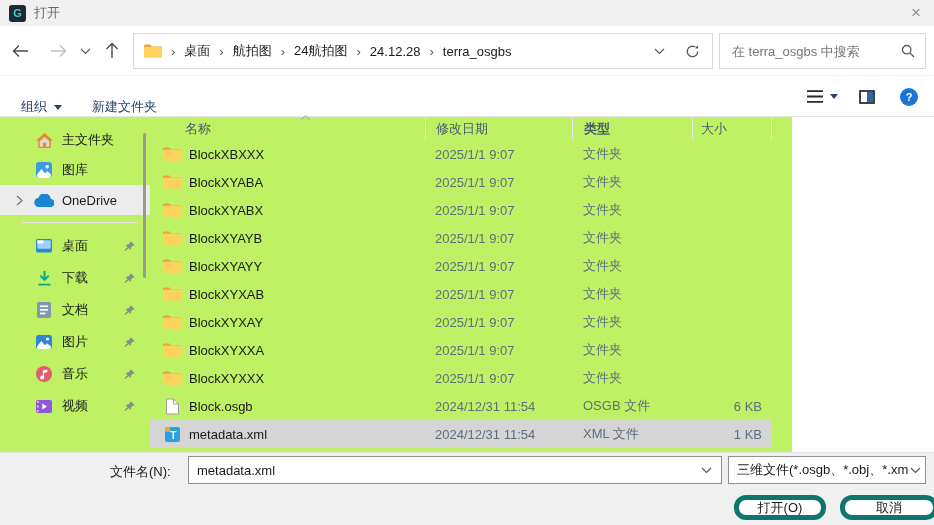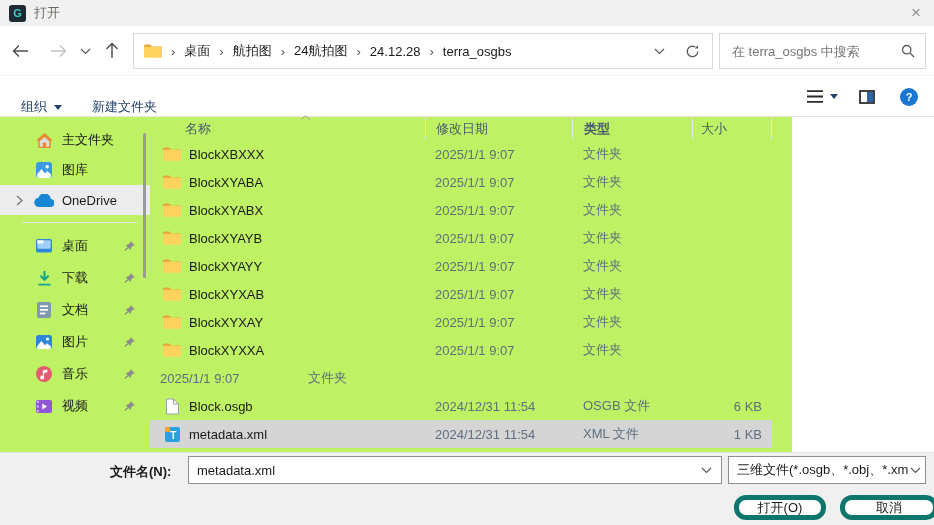--- a/index.html
+++ b/index.html
@@ -56,21 +56,21 @@
   .sortcaret{position:absolute;left:151px;top:-2px;}
   .frow{display:flex;height:28px;align-items:center;width:622px;cursor:default;}
   .frow.selected{background:#d5d5d5;}
   .fc-name{width:275px;display:flex;align-items:center;padding-left:13px;gap:8px;box-sizing:border-box;}
   .ficon{width:18px;display:flex;justify-content:center;align-items:center;flex:none;}
   .fc-date{width:147px;padding-left:10px;box-sizing:border-box;color:#5f6e7e;}
   .fc-type{width:120px;padding-left:11px;box-sizing:border-box;color:#5f6e7e;}
   .fc-size{width:80px;padding-right:10px;box-sizing:border-box;color:#5f6e7e;text-align:right;}
   
   .footer{position:absolute;left:0;bottom:0;width:934px;height:73px;background:#f0f0f0;border-top:1px solid #e3e3e3;box-sizing:border-box;}
-  .fnlabel{position:absolute;left:110px;top:10px;font-weight:bold;}
+  .fnlabel{position:absolute;left:110px;top:10px;}
   .fninput{position:absolute;left:188px;top:3px;width:534px;height:28px;border:1px solid #8f8f8f;
     background:#fff;box-sizing:border-box;display:flex;align-items:center;}
   .fninput input{border:none;outline:none;flex:1;min-width:0;padding-left:8px;
     font:13px "Liberation Sans","DejaVu Sans",sans-serif;color:#1a1a1a;background:transparent;}
   .fninput .chev{padding-right:9px;display:flex;}
   .ftype{position:absolute;left:728px;top:3px;width:198px;height:28px;border:1px solid #8f8f8f;background:#fff;
     box-sizing:border-box;display:flex;align-items:center;padding:0 4px 0 8px;white-space:nowrap;overflow:hidden;}
   .ftype .flabel{flex:1;overflow:hidden;white-space:nowrap;}
   .btn{position:absolute;height:25px;background:#fdfdfd;border:5px solid #0f766e;border-radius:12px;
     font:13px "Liberation Sans","DejaVu Sans",sans-serif;color:#1a1a1a;display:flex;align-items:center;
@@ -448,20 +448,29 @@
                   <rect y="2.7" width="18" height="11" rx="1.3" fill="#ffd25e"></rect>
                 </svg>
               </span>
               <span>BlockXYXXA</span>
             </span>
             <span class="fc-date">2025/1/1 9:07</span>
             <span class="fc-type">文件夹</span>
             <span class="fc-size"></span>
           </div>
           <div class="frow">
+            <span class="fc-name">
+              <span class="ficon">
+                <svg width="18" height="14" viewBox="0 0 18 14">
+                  <path fill="#e8a33d" d="M0 2C0 1 .7.4 1.5.4h4.7L8 2.4h10V4H0z"></path>
+                  <rect y="2.7" width="18" height="11" rx="1.3" fill="#ffd25e"></rect>
+                </svg>
+              </span>
+              <span>BlockXYXXX</span>
+            </span>
             <span class="fc-date">2025/1/1 9:07</span>
             <span class="fc-type">文件夹</span>
             <span class="fc-size"></span>
           </div>
           <div class="frow">
             <span class="fc-name">
               <span class="ficon">
                 <svg width="15" height="17" viewBox="0 0 15 17">
                   <path d="M1.5 1h7l5 5v10h-12z" fill="#fff" stroke="#9aa0a6"></path>
                   <path d="M8.5 1v5h5" fill="none" stroke="#9aa0a6"></path>

